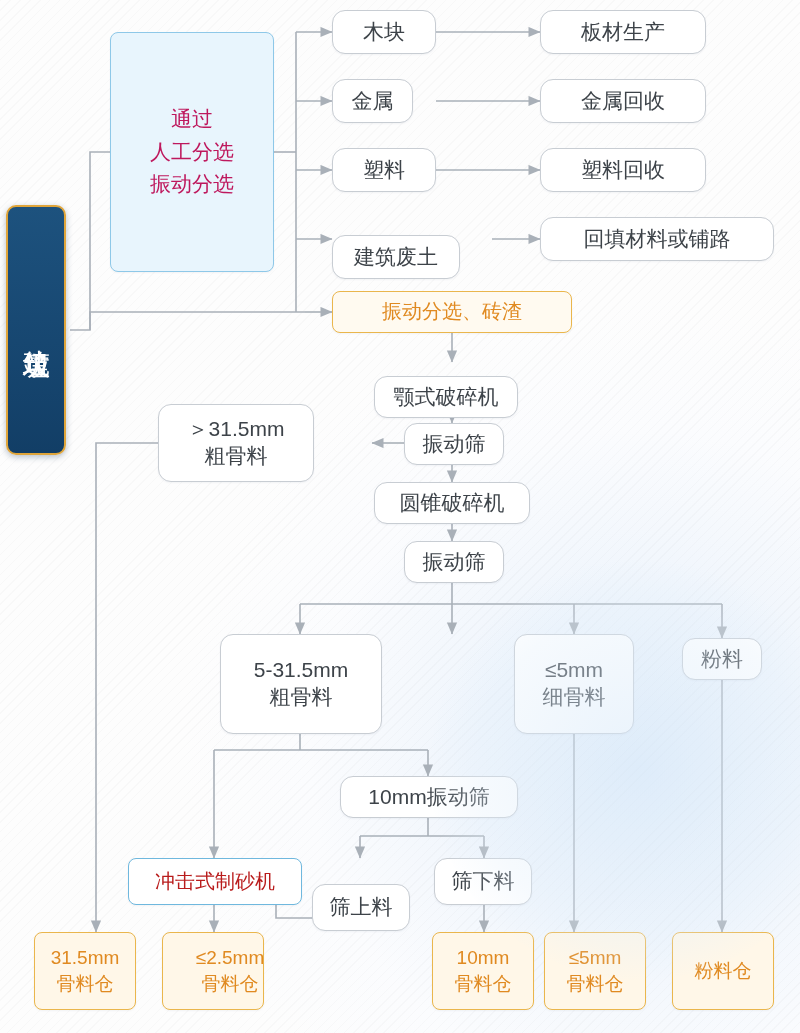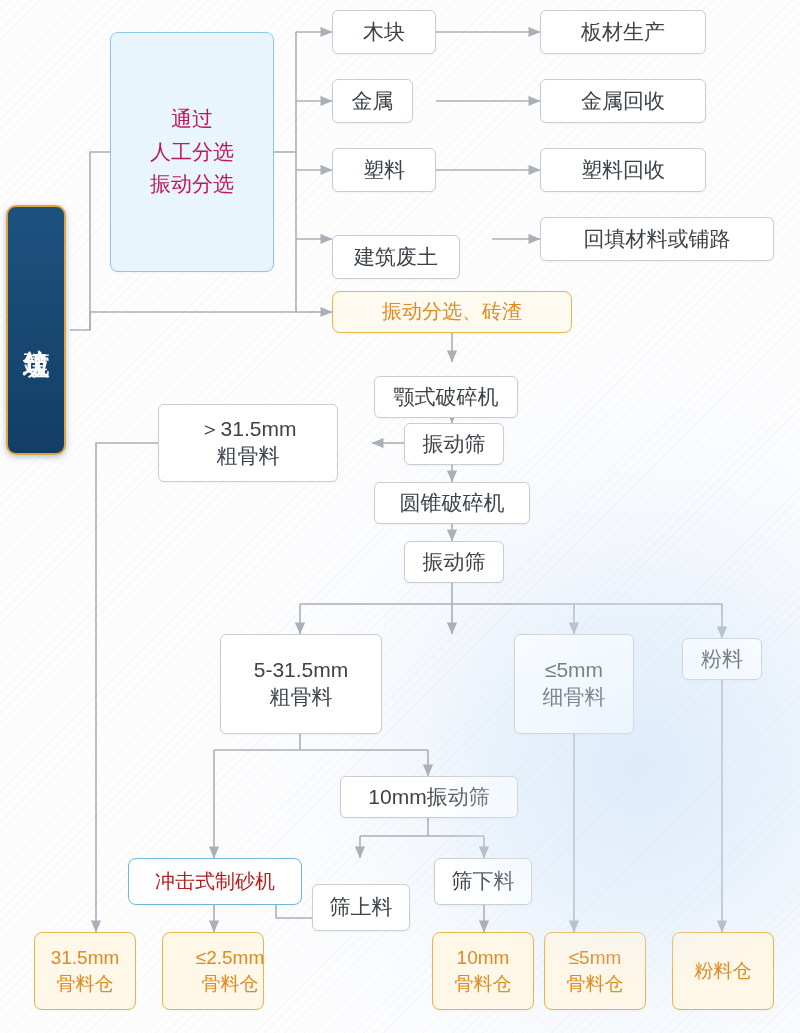--- a/index.html
+++ b/index.html
@@ -41,21 +41,21 @@
     pointer-events: none;
   }
   .node {
     position: absolute;
     box-sizing: border-box;
     display: flex;
     flex-direction: column;
     align-items: center;
     justify-content: center;
     text-align: center;
-    border-radius: 6px;
+    border-radius: 13px;
     background: #ffffff;
     border: 1px solid #c8cdd3;
     color: #3c4category;
     color: #3d4349;
     line-height: 1.28;
     box-shadow: 0 1px 2px rgba(40,60,90,0.05);
   }
   .node span { display: block; white-space: nowrap; }
 
   
@@ -217,21 +217,21 @@
   </div>
 
   <div class="node plain" style="left:374px; top:376px; width:144px; height:42px;">
     <span>颚式破碎机</span>
   </div>
 
   <div class="node plain" style="left:404px; top:423px; width:100px; height:42px;">
     <span>振动筛</span>
   </div>
 
-  <div class="node plain" style="left:158px; top:404px; width:180px; height:78px;">
+  <div class="node plain" style="left:158px; top:404px; width:156px; height:78px;">
     <span>＞31.5mm</span>
     <span>粗骨料</span>
   </div>
 
   <div class="node plain" style="left:374px; top:482px; width:156px; height:42px;">
     <span>圆锥破碎机</span>
   </div>
 
   <div class="node plain" style="left:404px; top:541px; width:100px; height:42px;">
     <span>振动筛</span>

